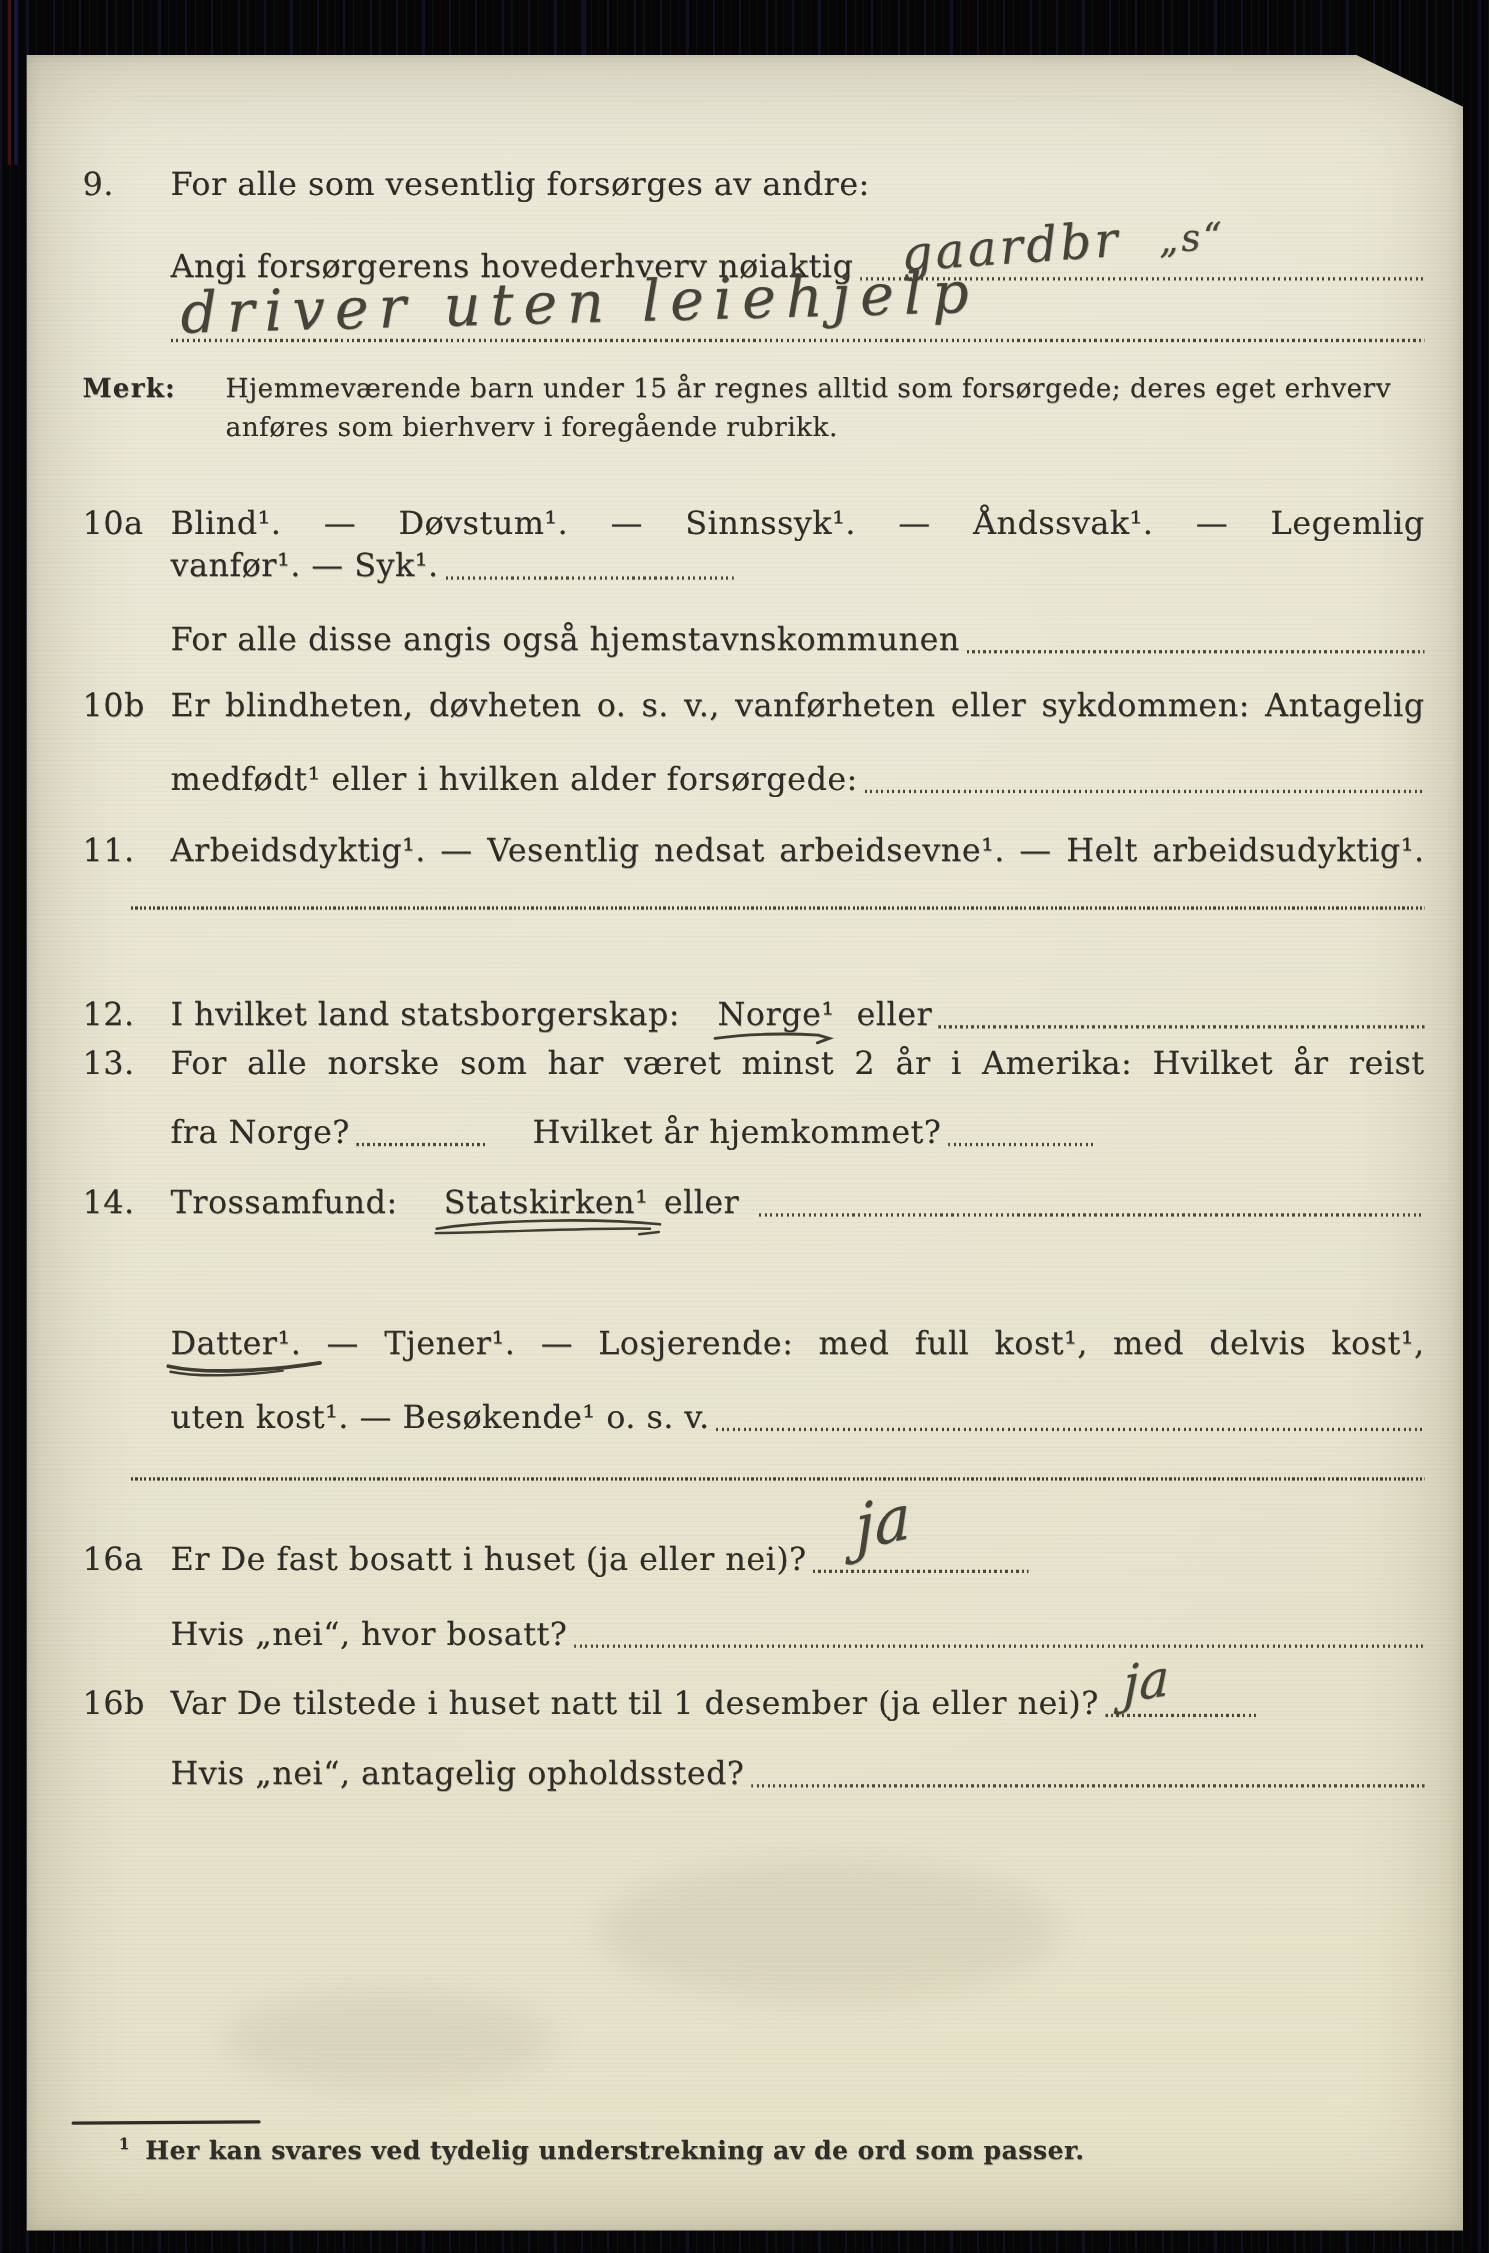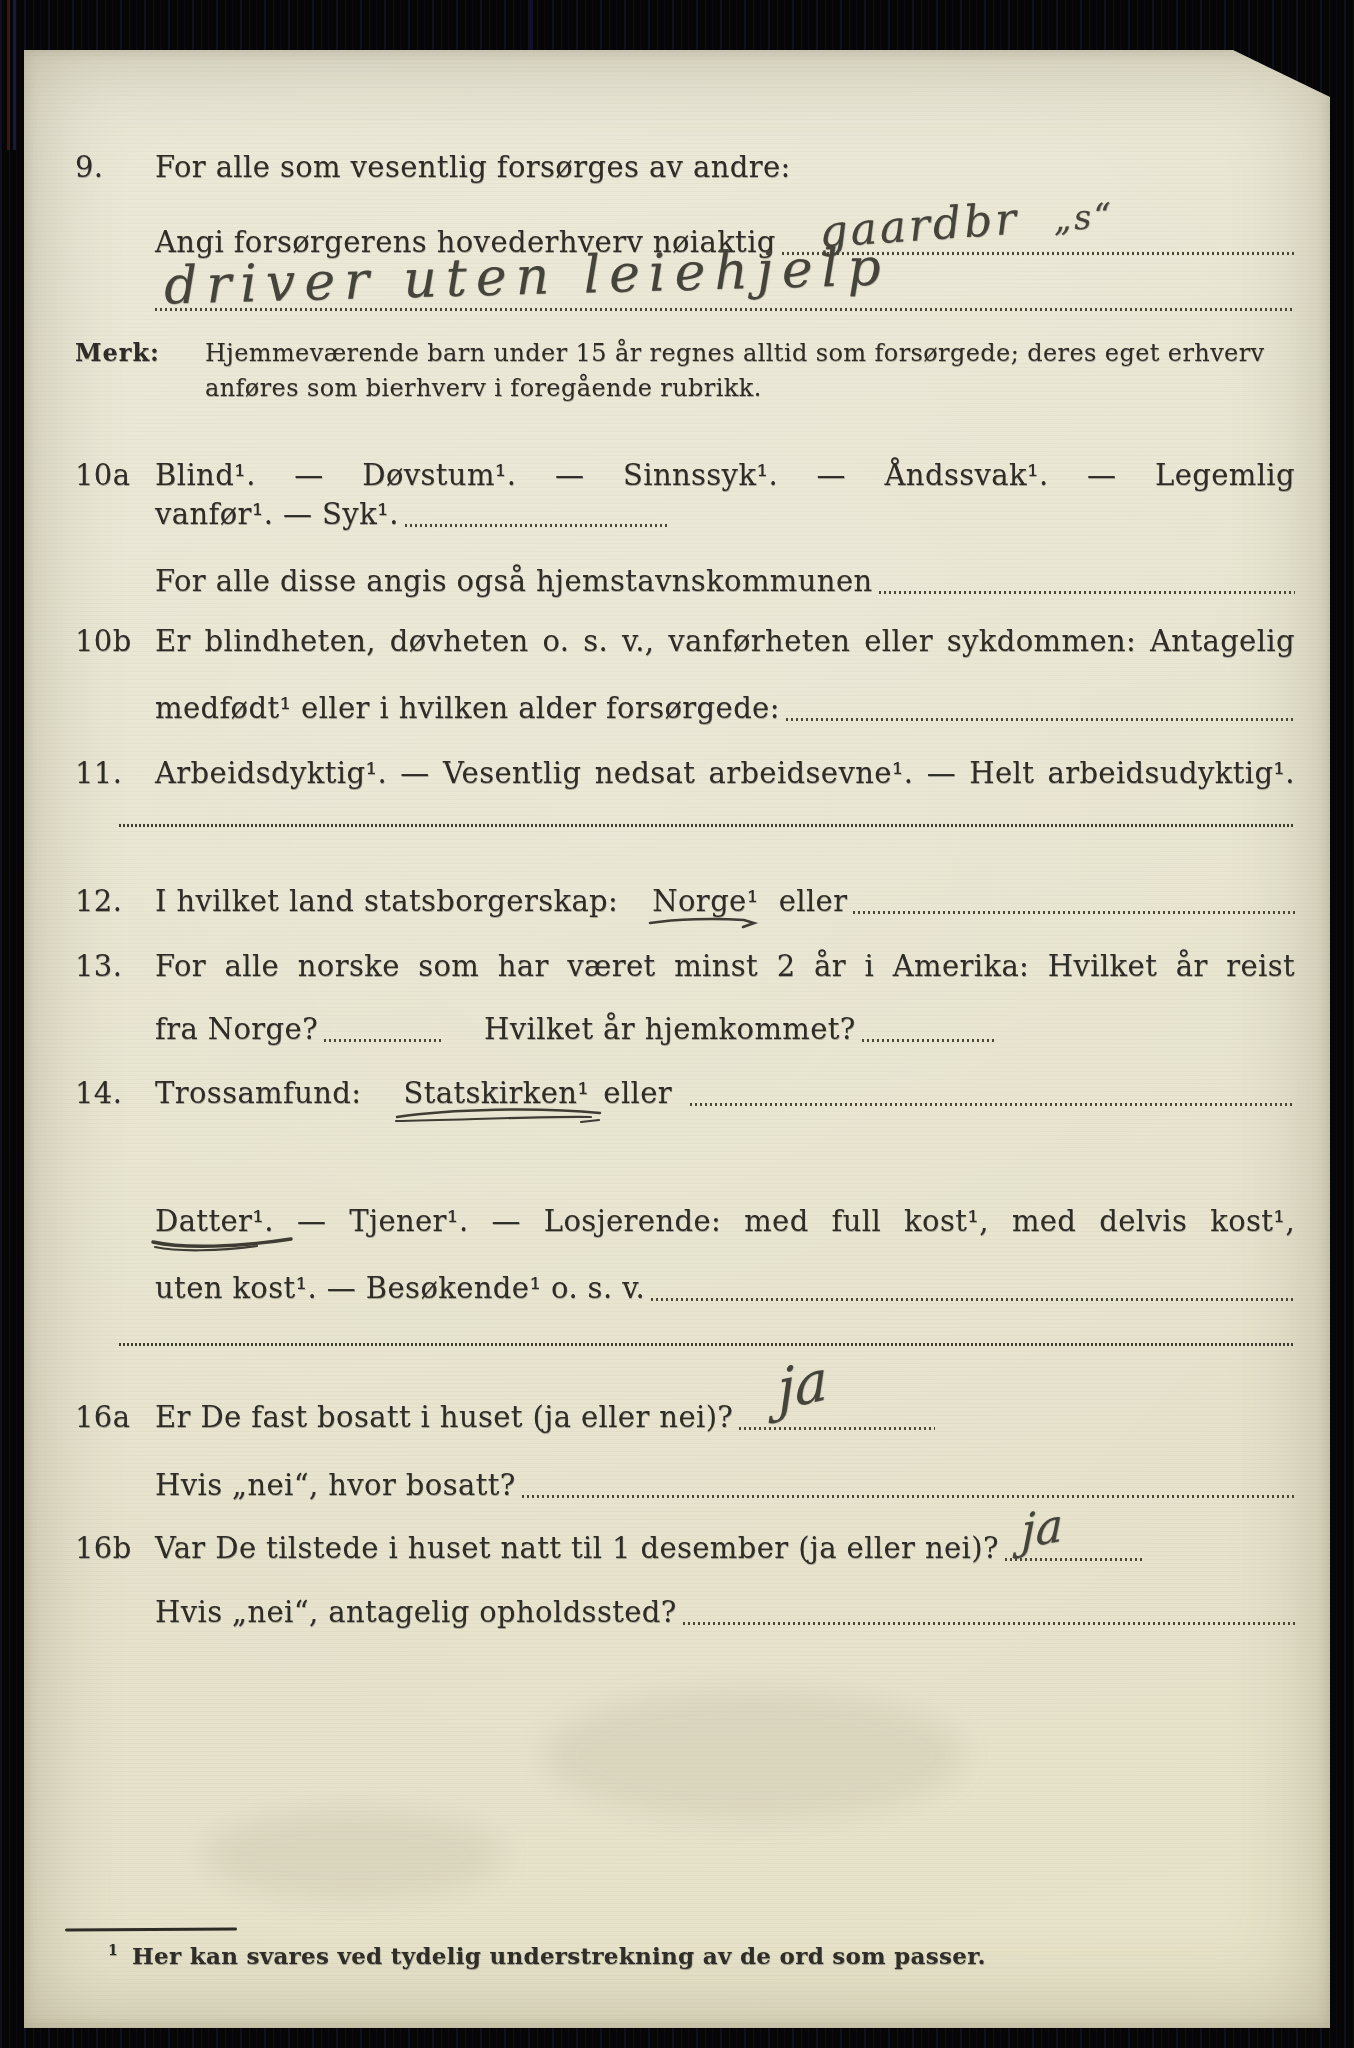--- a/index.html
+++ b/index.html
@@ -121,21 +121,21 @@
       <span class="leader"></span>
     </div>
 
     <div class="line" style="top:703px;">
       <span class="qnum">11.</span>
       <span class="fill">Arbeidsdyktig¹. — Vesentlig nedsat arbeidsevne¹. — Helt arbeidsudyktig¹.</span>
     </div>
 
     <div class="divider" style="top:774px;"></div>
 
-    <div class="line" style="top:831px;justify-content:center;">
+    <div class="line" style="top:852px;justify-content:center;">
       <span class="qnum">12.</span>
       <span>I hvilket land statsborgerskap:</span>
       <span class="choice" style="margin-left:34px;">
         <span>Norge¹</span>
         <svg class="pen" style="left:-4px;bottom:-9px;width:112px;height:16px;" viewBox="0 0 112 16">
           <path d="M2 9 C 28 5, 66 4, 96 6 l 10 3 l -11 4" fill="none" stroke="#3e3c33" stroke-width="2.6" stroke-linecap="round"></path>
         </svg>
       </span>
       <span style="margin-left:20px;">eller</span>
       <span class="leader"></span>

